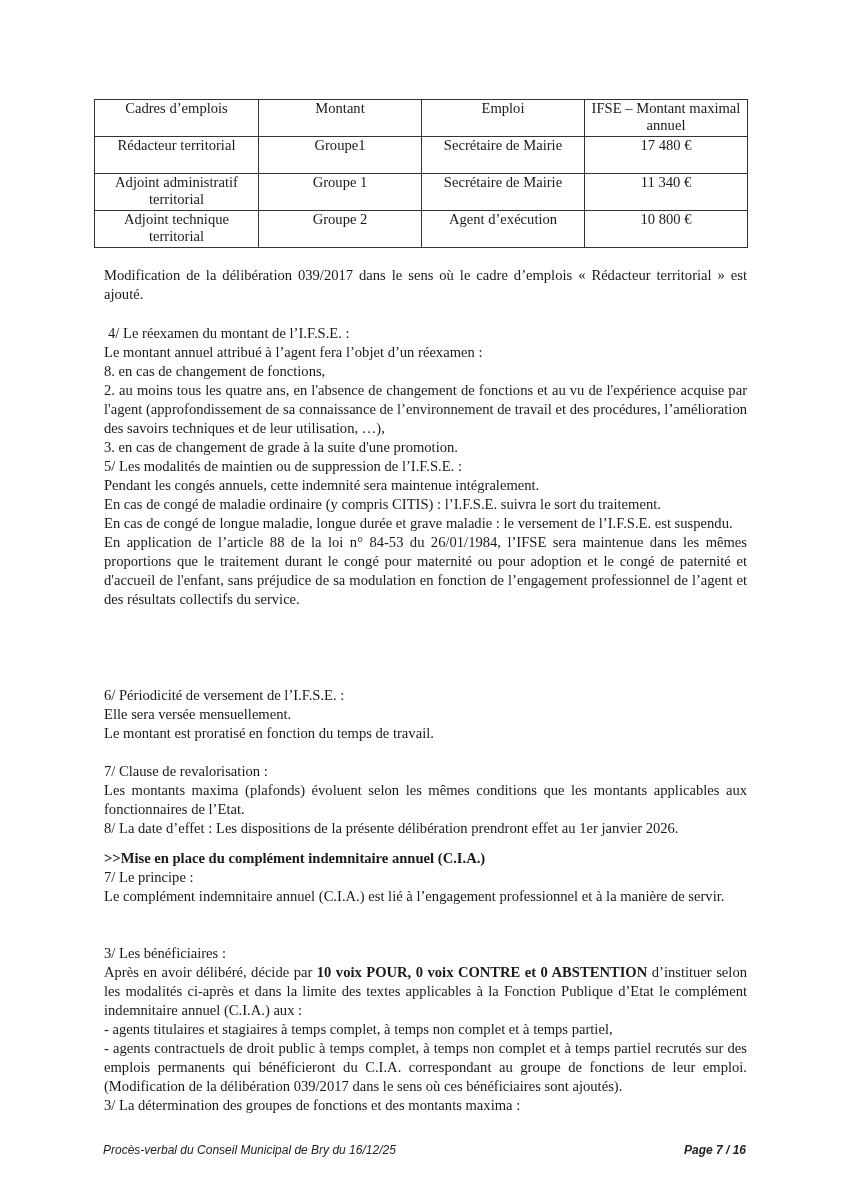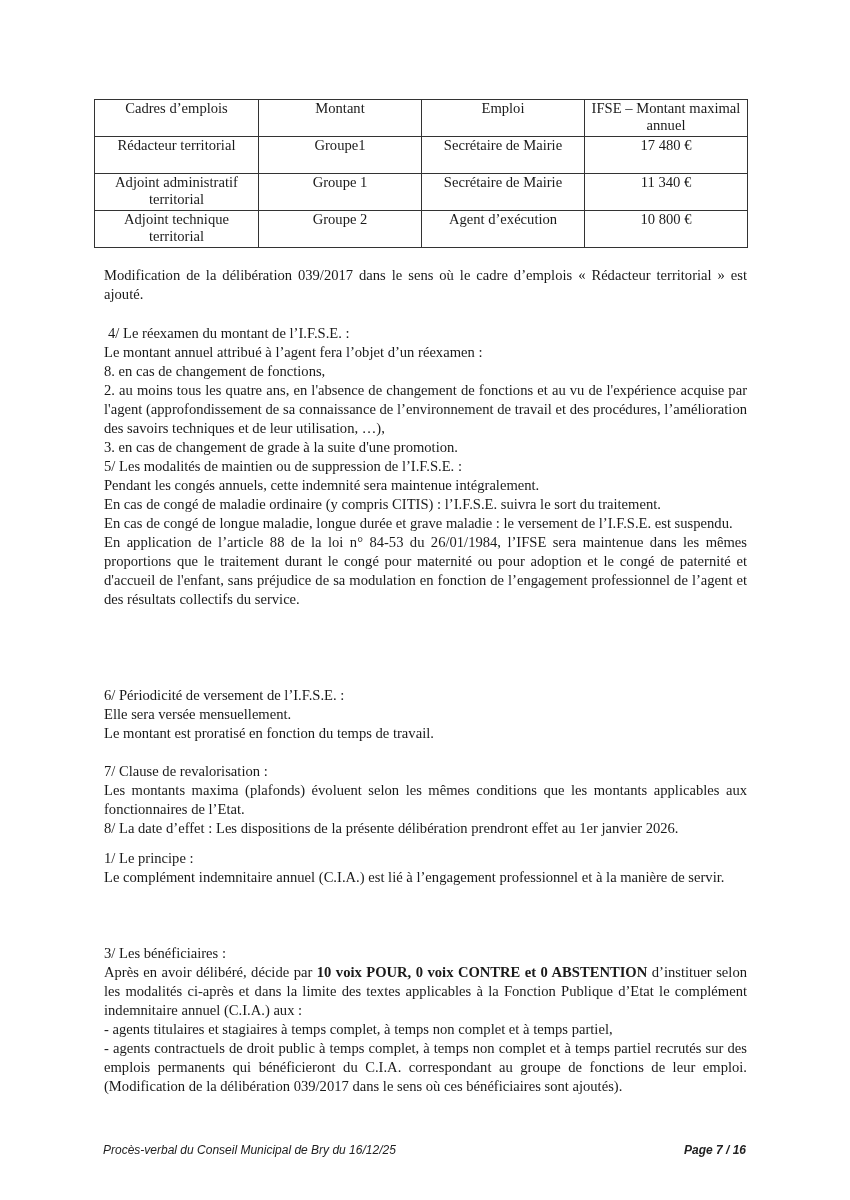--- a/index.html
+++ b/index.html
@@ -94,29 +94,33 @@
     <p>Le montant est proratisé en fonction du temps de travail.</p>
   </div>
 
   <div class="txt" style="top:758px;">
     <p>7/ Clause de revalorisation :</p>
     <p>Les montants maxima (plafonds) évoluent selon les mêmes conditions que les montants applicables aux fonctionnaires de l’Etat.</p>
     <p>8/ La date d’effet : Les dispositions de la présente délibération prendront effet au 1er janvier 2026.</p>
   </div>
 
   <div class="txt" style="top:845px;">
-    <p>1/ Le principe :</p>
+    <p><b>&gt;&gt;Mise en place du complément indemnitaire annuel (C.I.A.)</b></p>
+    <p>7/ Le principe :</p>
     <p>Le complément indemnitaire annuel (C.I.A.) est lié à l’engagement professionnel et à la manière de servir.</p>
   </div>
 
   <div class="txt" style="top:940px;">
     <p>3/ Les bénéficiaires :</p>
     <p><span>Après en avoir délibéré, décide par </span><b>10 voix POUR, 0 voix CONTRE et 0 ABSTENTION</b><span> d’instituer selon les modalités ci-après et dans la limite des textes applicables à la Fonction Publique d’Etat le complément indemnitaire annuel (C.I.A.) aux :</span></p>
     <p>- agents titulaires et stagiaires à temps complet, à temps non complet et à temps partiel,</p>
     <p>- agents contractuels de droit public à temps complet, à temps non complet et à temps partiel recrutés sur des emplois permanents qui bénéficieront du C.I.A. correspondant au groupe de fonctions de leur emploi. (Modification de la délibération 039/2017 dans le sens où ces bénéficiaires sont ajoutés).</p>
   </div>
 
+  <div class="txt" style="top:1092px;">
+    <p>3/ La détermination des groupes de fonctions et des montants maxima :</p>
+  </div>
 
   <div class="footer">
     <span>Procès-verbal du Conseil Municipal de Bry du 16/12/25</span>
     <span class="right">Page 7 / 16</span>
   </div>
 </div>
 
 </body></html>

